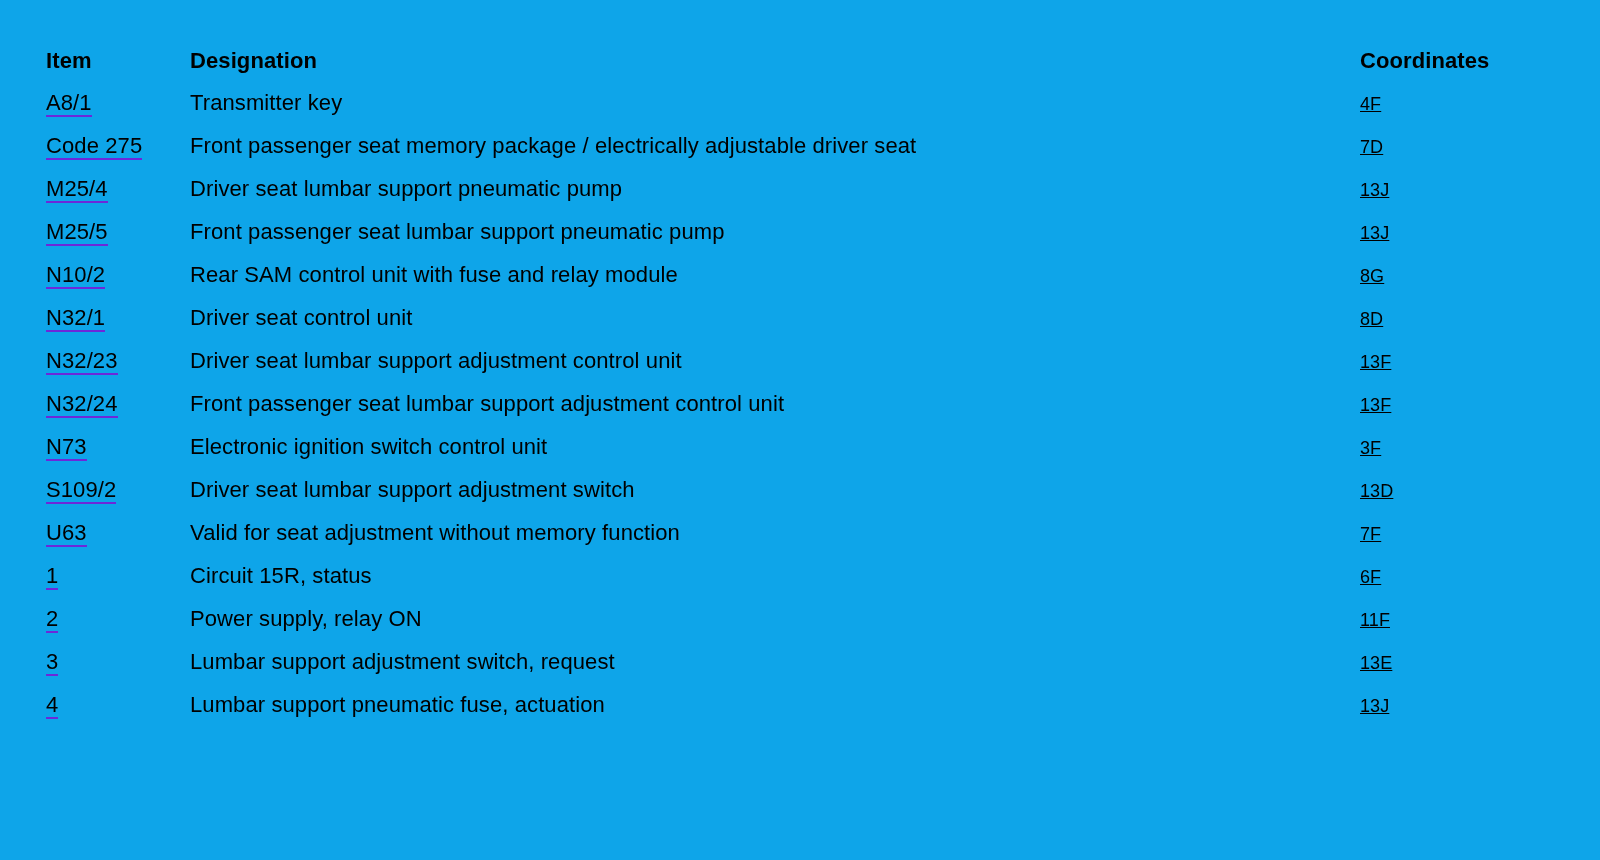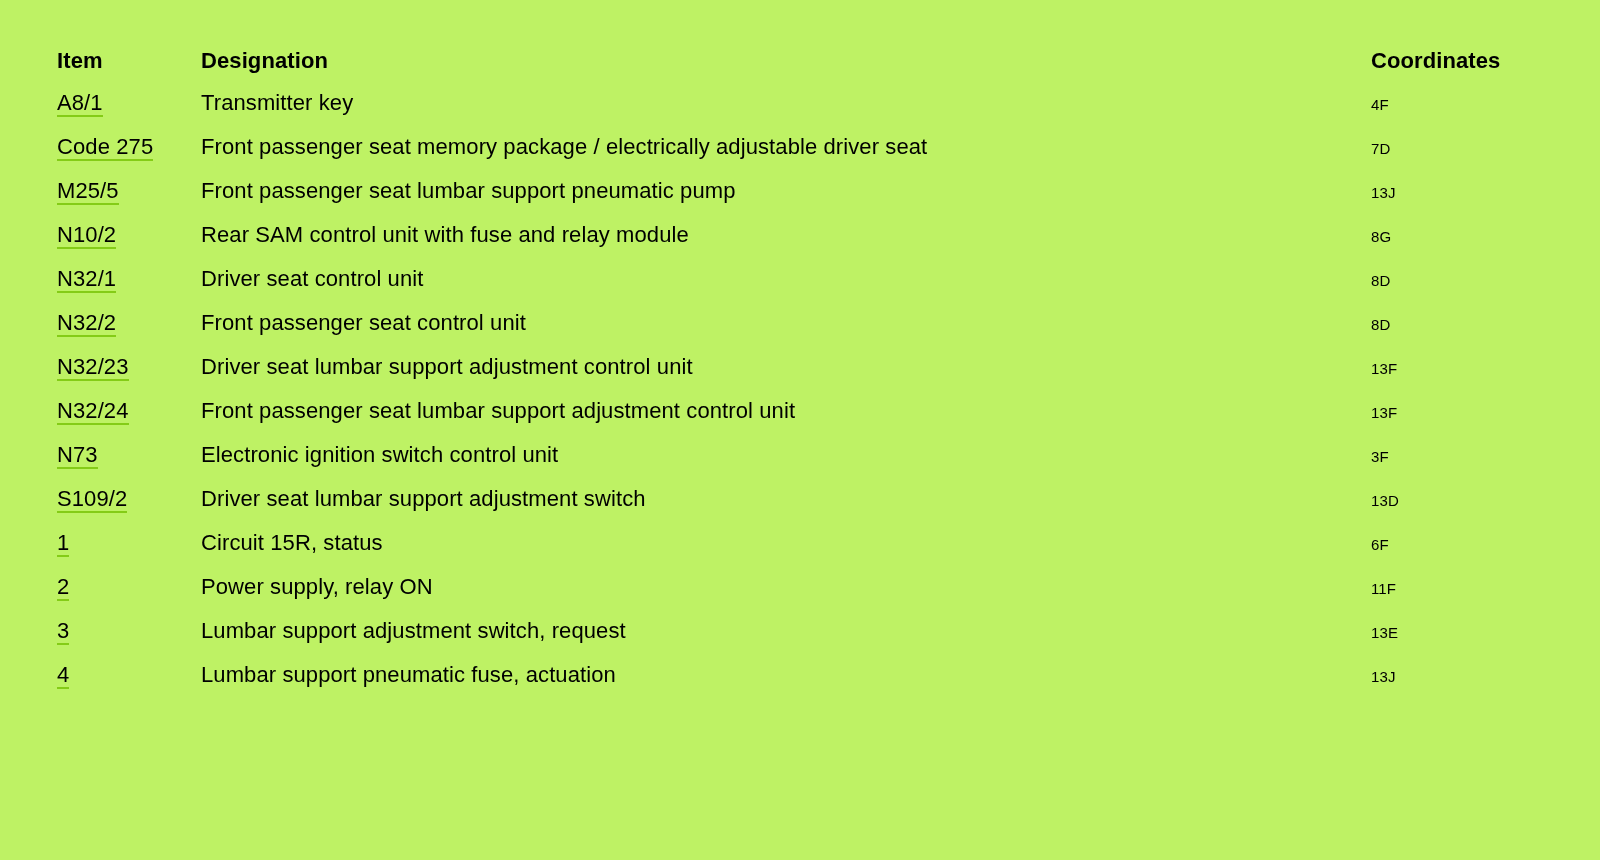--- a/index.html
+++ b/index.html
@@ -13,23 +13,23 @@
     overflow: hidden;
     font-family: "Liberation Sans", "DejaVu Sans", sans-serif;
     color: #000000;
     -webkit-font-smoothing: none;
   }
 
   .legend-sheet {
     position: relative;
     width: 1600px;
     height: 860px;
-    background: #bef264;
+    background: #0ea5e9;
     box-sizing: border-box;
-    padding: 40px 0 0 12px;
+    padding: 40px 0 0 1px;
   }
 
   table.legend-table {
     border-collapse: collapse;
     border-spacing: 0;
     width: 1600px;
     table-layout: fixed;
   }
 
   col.col-item        { width: 183px; }
@@ -62,28 +62,29 @@
   }
 
   tbody td {
     font-weight: normal;
     font-size: 22px;
     letter-spacing: 0.1px;
   }
 
   .item-ref {
     display: inline-block;
-    border-bottom: 2px solid #84cc16;
+    border-bottom: 2px solid #6d28d9;
     line-height: 1.05;
     padding-bottom: 1px;
   }
 
   .coord-val {
     display: inline-block;
-    font-size: 15px;
+    font-size: 18px;
+    text-decoration: underline;
   }
 
   .designation-text {
     display: inline-block;
   }
 </style>
 </head>
 <body>
 
 <div class="legend-sheet">
@@ -108,37 +109,37 @@
           <td class="cell-item"><span class="item-ref">A8/1</span></td>
           <td class="cell-designation"><span class="designation-text">Transmitter key</span></td>
           <td class="cell-coords"><span class="coord-val">4F</span></td>
         </tr>
         <tr>
           <td class="cell-item"><span class="item-ref">Code 275</span></td>
           <td class="cell-designation"><span class="designation-text">Front passenger seat memory package / electrically adjustable driver seat</span></td>
           <td class="cell-coords"><span class="coord-val">7D</span></td>
         </tr>
         <tr>
+          <td class="cell-item"><span class="item-ref">M25/4</span></td>
+          <td class="cell-designation"><span class="designation-text">Driver seat lumbar support pneumatic pump</span></td>
+          <td class="cell-coords"><span class="coord-val">13J</span></td>
+        </tr>
+        <tr>
           <td class="cell-item"><span class="item-ref">M25/5</span></td>
           <td class="cell-designation"><span class="designation-text">Front passenger seat lumbar support pneumatic pump</span></td>
           <td class="cell-coords"><span class="coord-val">13J</span></td>
         </tr>
         <tr>
           <td class="cell-item"><span class="item-ref">N10/2</span></td>
           <td class="cell-designation"><span class="designation-text">Rear SAM control unit with fuse and relay module</span></td>
           <td class="cell-coords"><span class="coord-val">8G</span></td>
         </tr>
         <tr>
           <td class="cell-item"><span class="item-ref">N32/1</span></td>
           <td class="cell-designation"><span class="designation-text">Driver seat control unit</span></td>
-          <td class="cell-coords"><span class="coord-val">8D</span></td>
-        </tr>
-        <tr>
-          <td class="cell-item"><span class="item-ref">N32/2</span></td>
-          <td class="cell-designation"><span class="designation-text">Front passenger seat control unit</span></td>
           <td class="cell-coords"><span class="coord-val">8D</span></td>
         </tr>
         <tr>
           <td class="cell-item"><span class="item-ref">N32/23</span></td>
           <td class="cell-designation"><span class="designation-text">Driver seat lumbar support adjustment control unit</span></td>
           <td class="cell-coords"><span class="coord-val">13F</span></td>
         </tr>
         <tr>
           <td class="cell-item"><span class="item-ref">N32/24</span></td>
           <td class="cell-designation"><span class="designation-text">Front passenger seat lumbar support adjustment control unit</span></td>
@@ -146,20 +147,25 @@
         </tr>
         <tr>
           <td class="cell-item"><span class="item-ref">N73</span></td>
           <td class="cell-designation"><span class="designation-text">Electronic ignition switch control unit</span></td>
           <td class="cell-coords"><span class="coord-val">3F</span></td>
         </tr>
         <tr>
           <td class="cell-item"><span class="item-ref">S109/2</span></td>
           <td class="cell-designation"><span class="designation-text">Driver seat lumbar support adjustment switch</span></td>
           <td class="cell-coords"><span class="coord-val">13D</span></td>
+        </tr>
+        <tr>
+          <td class="cell-item"><span class="item-ref">U63</span></td>
+          <td class="cell-designation"><span class="designation-text">Valid for seat adjustment without memory function</span></td>
+          <td class="cell-coords"><span class="coord-val">7F</span></td>
         </tr>
         <tr>
           <td class="cell-item"><span class="item-ref">1</span></td>
           <td class="cell-designation"><span class="designation-text">Circuit 15R, status</span></td>
           <td class="cell-coords"><span class="coord-val">6F</span></td>
         </tr>
         <tr>
           <td class="cell-item"><span class="item-ref">2</span></td>
           <td class="cell-designation"><span class="designation-text">Power supply, relay ON</span></td>
           <td class="cell-coords"><span class="coord-val">11F</span></td>

